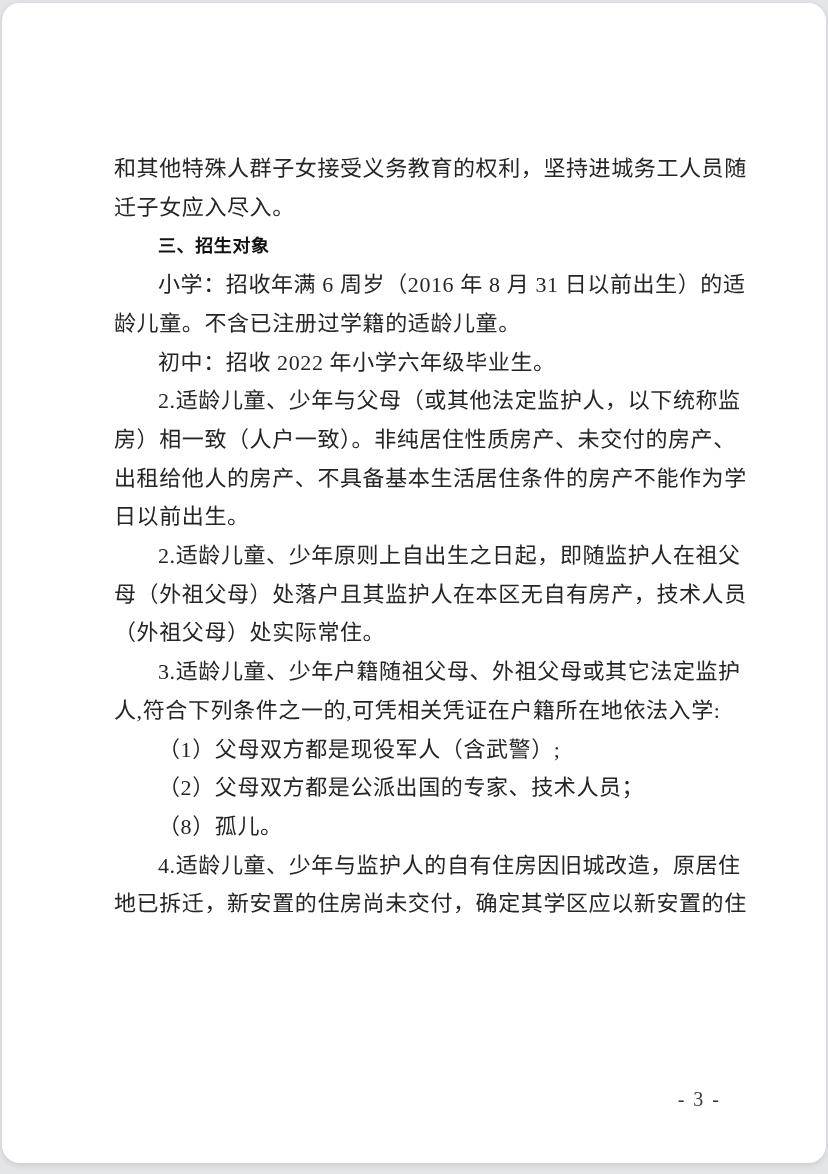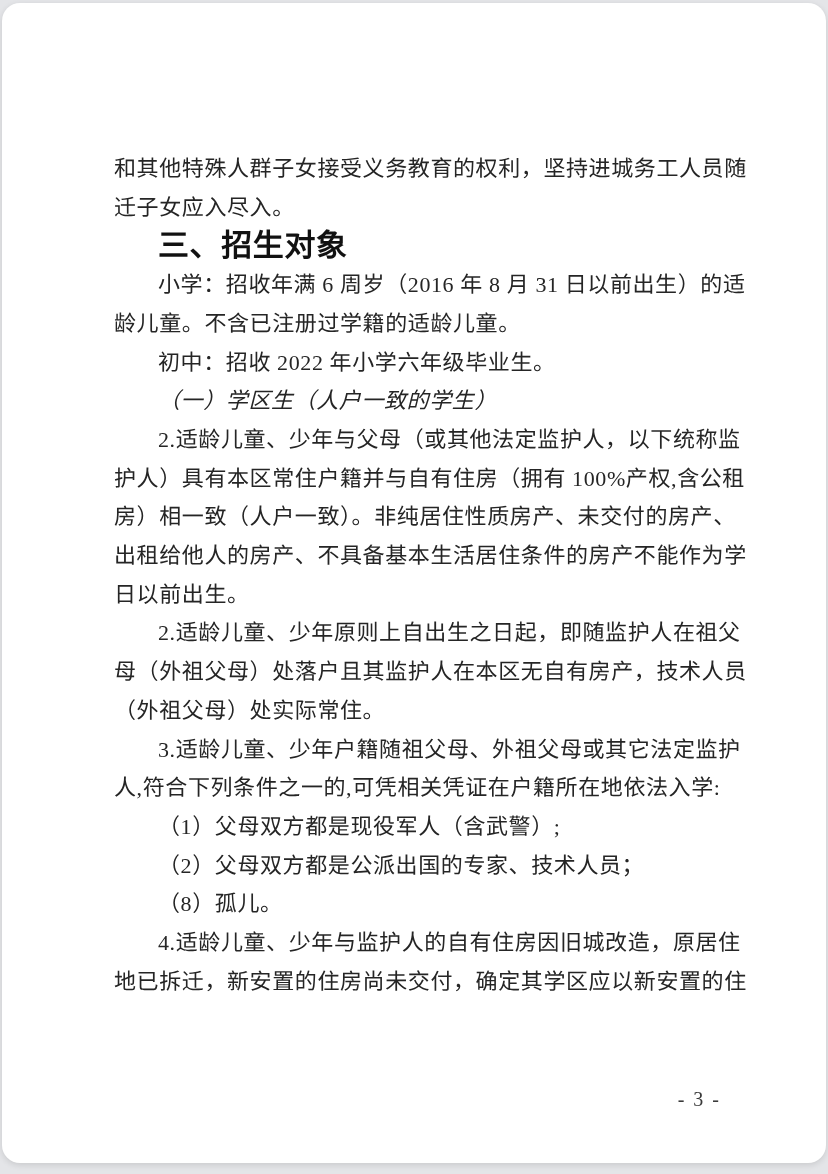--- a/index.html
+++ b/index.html
@@ -36,21 +36,21 @@
     white-space: pre;
     color: #252525;
   }
   .ln.indent {
     padding-left: 44px;
   }
   .ln.heading {
     font-family: "Liberation Sans", "DejaVu Sans", sans-serif;
     font-weight: bold;
     color: #111111;
-    font-size: 31px;
+    font-size: 18px;
   }
   .ln.subheading {
     font-style: italic;
     font-weight: 500;
   }
   .page-number {
     position: absolute;
     top: 1085px;
     right: 105px;
     font-size: 20px;
@@ -63,23 +63,21 @@
 <body>
 
 <div class="paper">
   <div class="doc-body">
       <div class="ln body">和其他特殊人群子女接受义务教育的权利，坚持进城务工人员随</div>
       <div class="ln body">迁子女应入尽入。</div>
       <div class="ln heading indent">三、招生对象</div>
       <div class="ln body indent">小学：招收年满 6 周岁（2016 年 8 月 31 日以前出生）的适</div>
       <div class="ln body">龄儿童。不含已注册过学籍的适龄儿童。</div>
       <div class="ln body indent">初中：招收 2022 年小学六年级毕业生。</div>
-      <div class="ln subheading indent">（一）学区生（人户一致的学生）</div>
       <div class="ln body indent">2.适龄儿童、少年与父母（或其他法定监护人，以下统称监</div>
-      <div class="ln body">护人）具有本区常住户籍并与自有住房（拥有 100%产权,含公租</div>
       <div class="ln body">房）相一致（人户一致）。非纯居住性质房产、未交付的房产、</div>
       <div class="ln body">出租给他人的房产、不具备基本生活居住条件的房产不能作为学</div>
       <div class="ln body">日以前出生。</div>
       <div class="ln body indent">2.适龄儿童、少年原则上自出生之日起，即随监护人在祖父</div>
       <div class="ln body">母（外祖父母）处落户且其监护人在本区无自有房产，技术人员</div>
       <div class="ln body">（外祖父母）处实际常住。</div>
       <div class="ln body indent">3.适龄儿童、少年户籍随祖父母、外祖父母或其它法定监护</div>
       <div class="ln body">人,符合下列条件之一的,可凭相关凭证在户籍所在地依法入学:</div>
       <div class="ln body indent">（1）父母双方都是现役军人（含武警）;</div>
       <div class="ln body indent">（2）父母双方都是公派出国的专家、技术人员；</div>

